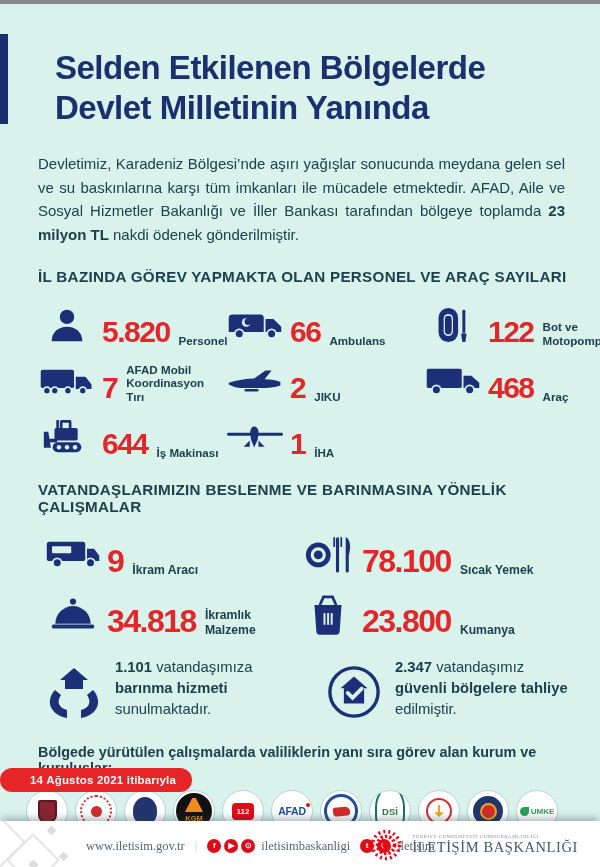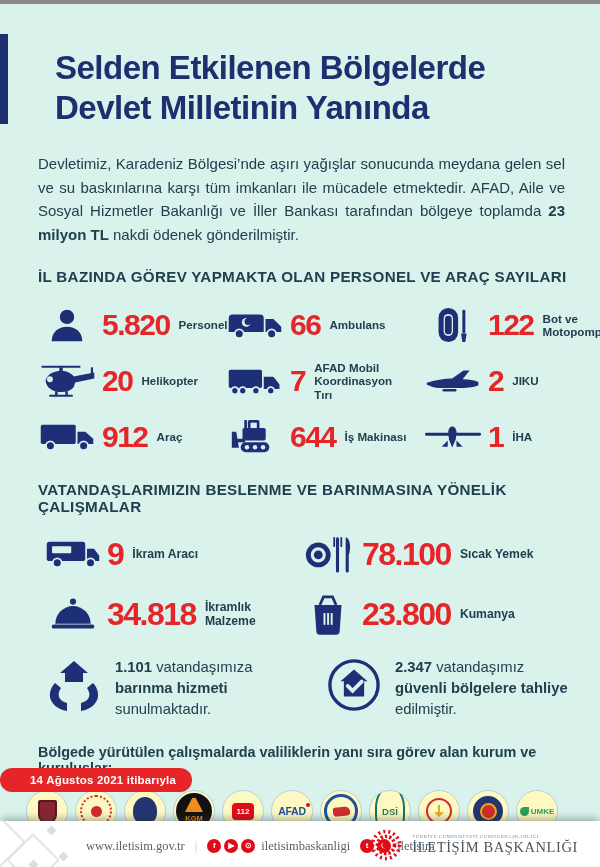--- a/index.html
+++ b/index.html
@@ -20,36 +20,36 @@
     overflow:hidden;
     margin:4px auto;
   }
   .accent-bar{position:absolute;left:0;top:30px;width:8px;height:90px;background:var(--navy);}
   .title{margin:44px 30px 0 55px;color:var(--navy);font-size:33px;line-height:40px;font-weight:700;letter-spacing:-0.5px;}
   .intro{margin:24px 35px 0 38px;color:var(--slate);font-size:15px;line-height:23.5px;text-align:justify;font-weight:500;}
   .intro b{font-weight:700;}
   .sec-head{margin:22px 30px 0 38px;color:var(--slate);font-size:15.2px;font-weight:700;letter-spacing:0.3px;}
   .grid1{margin:18px 20px 0 38px;display:grid;grid-template-columns:188px 198px 150px;row-gap:12px;}
   .grid2{margin:16px 20px 0 45px;display:grid;grid-template-columns:255px 250px;row-gap:14px;}
-  .stat{display:flex;align-items:center;}
+  .stat{display:flex;align-items:flex-end;}
   .icn{color:var(--icon-navy);display:flex;align-items:center;justify-content:center;flex:0 0 auto;}
   .g1 .icn{width:58px;height:44px;}
   .g2 .icn{width:56px;height:46px;}
   .stat .num{color:var(--red);font-weight:700;font-size:30px;letter-spacing:-1.5px;margin:0 9px 0 6px;line-height:1;flex:0 0 auto;}
   .g2 .num{font-size:32px;}
   .stat .lbl{color:var(--slate);font-size:11.6px;line-height:13.5px;font-weight:600;max-width:86px;}
   .g2 .lbl{font-size:12.2px;line-height:14.5px;}
   .shelter{margin:20px 25px 0 45px;display:grid;grid-template-columns:268px 1fr;column-gap:12px;}
-  .shelter-item{display:flex;align-items:flex-start;}
+  .shelter-item{display:flex;align-items:flex-end;}
   .shelter-item .icn{width:58px;height:56px;margin-right:12px;flex:0 0 auto;}
   .shelter-text{color:var(--slate);font-size:14.8px;line-height:21px;font-weight:500;}
   .shelter-text b{font-weight:700;}
   .inst-head{margin:24px 30px 0 38px;color:var(--slate);font-size:14.4px;font-weight:700;}
   .logos{margin:14px 26px 0 26px;display:flex;gap:7px;}
-  .logo-circle{width:42px;height:42px;border-radius:50%;background:#fef9c3;border:1px solid #b9d2d8;
+  .logo-circle{width:42px;height:42px;border-radius:50%;background:#ffffff;border:1px solid #b9d2d8;
     display:flex;align-items:center;justify-content:center;overflow:hidden;flex:0 0 auto;box-sizing:border-box;}
   .badge{position:absolute;left:0;top:764px;background:var(--red);color:#fff;
     font-size:11.5px;font-weight:600;padding:6px 16px 6px 30px;letter-spacing:0.2px;border-radius:12px;}
   .footer{position:absolute;left:0;bottom:0;width:600px;height:50px;background:#fff;
     box-shadow:0 -5px 7px -2px rgba(40,60,60,0.35);display:flex;align-items:center;}
   .footer-pattern{position:absolute;left:0;top:0;width:72px;height:50px;overflow:hidden;}
   .fp-diamond{position:absolute;border:2px solid #e3e3e3;width:34px;height:34px;transform:rotate(45deg);}
   .fp-star{position:absolute;width:7px;height:7px;background:#ddd;transform:rotate(45deg);}
   .footer-links{display:flex;align-items:center;margin-left:86px;color:var(--footer-gray);
     font-family:"Liberation Serif", serif;font-size:12.5px;}
@@ -138,37 +138,20 @@
             <rect x="9" y="9" width="11" height="26" rx="5.5" fill="#d9f2ec"></rect>
             <rect x="10.5" y="11" width="8" height="22" rx="4" fill="currentColor"></rect>
             <rect x="31" y="4" width="3.5" height="28" rx="1.7" fill="currentColor"></rect>
             <path d="M29.5 32h6.5l-1.5 10h-3.5z" fill="currentColor"></path>
           </svg>
       </span>
       <span class="num">122</span>
       <span class="lbl">Bot ve Motopomp</span>
     </div>
 
-    <div class="stat">
-      <span class="icn">
-        <svg width="62" height="40" viewBox="0 0 68 42">
-            <rect x="4" y="3" width="46" height="2.5" rx="1.2" fill="currentColor"></rect>
-            <rect x="25" y="5" width="4" height="5" fill="currentColor"></rect>
-            <path d="M9 20c2-7 10-11 18-11 9 0 16 5 17 12l-2 7c-3 4-8 6-14 6-10 0-19-5-19-14z" fill="currentColor"></path>
-            <path d="M40 16l26-5v7l-24 5z" fill="currentColor"></path>
-            <rect x="62" y="5" width="2.5" height="11" fill="currentColor"></rect>
-            <rect x="13" y="37" width="28" height="2.5" rx="1.2" fill="currentColor"></rect>
-            <rect x="20" y="33" width="3" height="5" fill="currentColor"></rect>
-            <rect x="32" y="33" width="3" height="5" fill="currentColor"></rect>
-            <circle cx="14" cy="19" r="3.5" fill="#d9f2ec"></circle>
-          </svg>
-      </span>
-      <span class="num">20</span>
-      <span class="lbl">Helikopter</span>
-    </div>
 
     <div class="stat">
       <span class="icn">
         <svg width="56" height="38" viewBox="0 0 64 40">
             <rect x="2" y="7" width="38" height="21" rx="2" fill="currentColor"></rect>
             <path d="M42 15h10a2 2 0 0 1 1.6.8l6.4 8.2v5H42z" fill="currentColor"></path>
             <circle cx="9" cy="31" r="4" fill="currentColor" stroke="#d9f2ec" stroke-width="2"></circle>
             <circle cx="18" cy="31" r="4" fill="currentColor" stroke="#d9f2ec" stroke-width="2"></circle>
             <circle cx="33" cy="31" r="4" fill="currentColor" stroke="#d9f2ec" stroke-width="2"></circle>
             <circle cx="50" cy="31" r="4" fill="currentColor" stroke="#d9f2ec" stroke-width="2"></circle>
@@ -191,21 +174,21 @@
 
     <div class="stat">
       <span class="icn">
         <svg width="56" height="38" viewBox="0 0 64 40">
             <rect x="2" y="6" width="40" height="22" rx="2" fill="currentColor"></rect>
             <path d="M44 14h9l9 8v6H44z" fill="currentColor"></path>
             <circle cx="13" cy="30" r="5" fill="currentColor" stroke="#d9f2ec" stroke-width="2"></circle>
             <circle cx="51" cy="30" r="5" fill="currentColor" stroke="#d9f2ec" stroke-width="2"></circle>
           </svg>
       </span>
-      <span class="num">912</span>
+      <span class="num">468</span>
       <span class="lbl">Araç</span>
     </div>
 
     <div class="stat">
       <span class="icn">
         <svg width="50" height="40" viewBox="0 0 56 44">
             <path d="M2 16v18h8l-3-18z" fill="currentColor"></path>
             <rect x="7" y="24" width="10" height="4" fill="currentColor"></rect>
             <rect x="14" y="12" width="26" height="14" rx="2" fill="currentColor"></rect>
             <rect x="20" y="3" width="13" height="11" rx="2" fill="currentColor"></rect>

